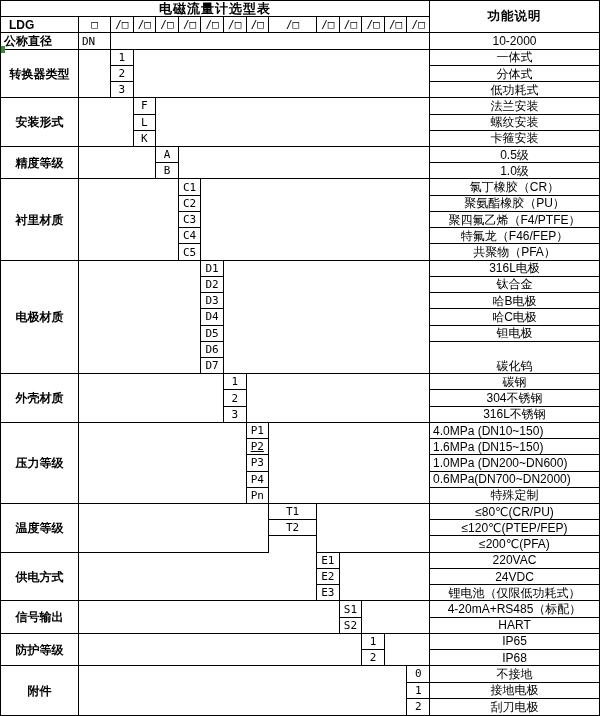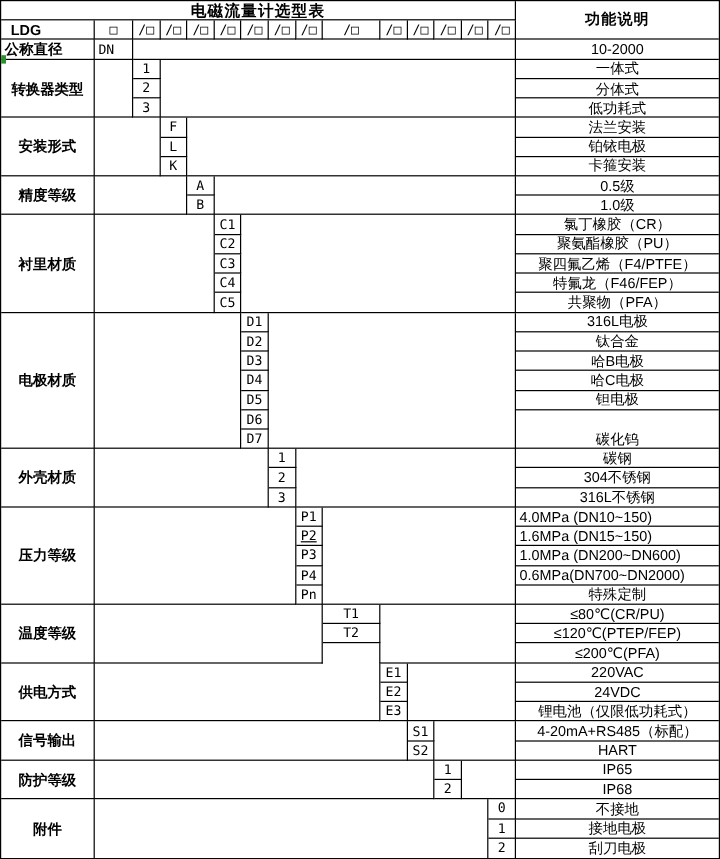--- a/index.html
+++ b/index.html
@@ -69,21 +69,21 @@
     <div class="cell code" style="grid-area: 5 / 3;">2</div>
     <div class="cell desc no-r" style="grid-area: 5 / 16;">分体式</div>
     <div class="cell code" style="grid-area: 6 / 3;">3</div>
     <div class="cell label" style="grid-area: 7 / 1 / span 3;">安装形式</div>
     <div class="cell desc no-r" style="grid-area: 6 / 16;">低功耗式</div>
     <div class="cell" style="grid-area: 7 / 2 / span 3 / 4;"></div>
     <div class="cell" style="grid-area: 7 / 5 / span 3 / 16;"></div>
     <div class="cell code" style="grid-area: 7 / 4;">F</div>
     <div class="cell desc no-r" style="grid-area: 7 / 16;">法兰安装</div>
     <div class="cell code" style="grid-area: 8 / 4;">L</div>
-    <div class="cell desc no-r" style="grid-area: 8 / 16;">铂铱电极</div>
+    <div class="cell desc no-r" style="grid-area: 8 / 16;">螺纹安装</div>
     <div class="cell code" style="grid-area: 9 / 4;">K</div>
     <div class="cell desc no-r" style="grid-area: 9 / 16;">卡箍安装</div>
     <div class="cell label" style="grid-area: 10 / 1 / span 2;">精度等级</div>
     <div class="cell" style="grid-area: 10 / 2 / span 2 / 5;"></div>
     <div class="cell" style="grid-area: 10 / 6 / span 2 / 16;"></div>
     <div class="cell code" style="grid-area: 10 / 5;">A</div>
     <div class="cell desc no-r" style="grid-area: 10 / 16;">0.5级</div>
     <div class="cell code" style="grid-area: 11 / 5;">B</div>
     <div class="cell desc no-r" style="grid-area: 11 / 16;">1.0级</div>
     <div class="cell label" style="grid-area: 12 / 1 / span 5;">衬里材质</div>

